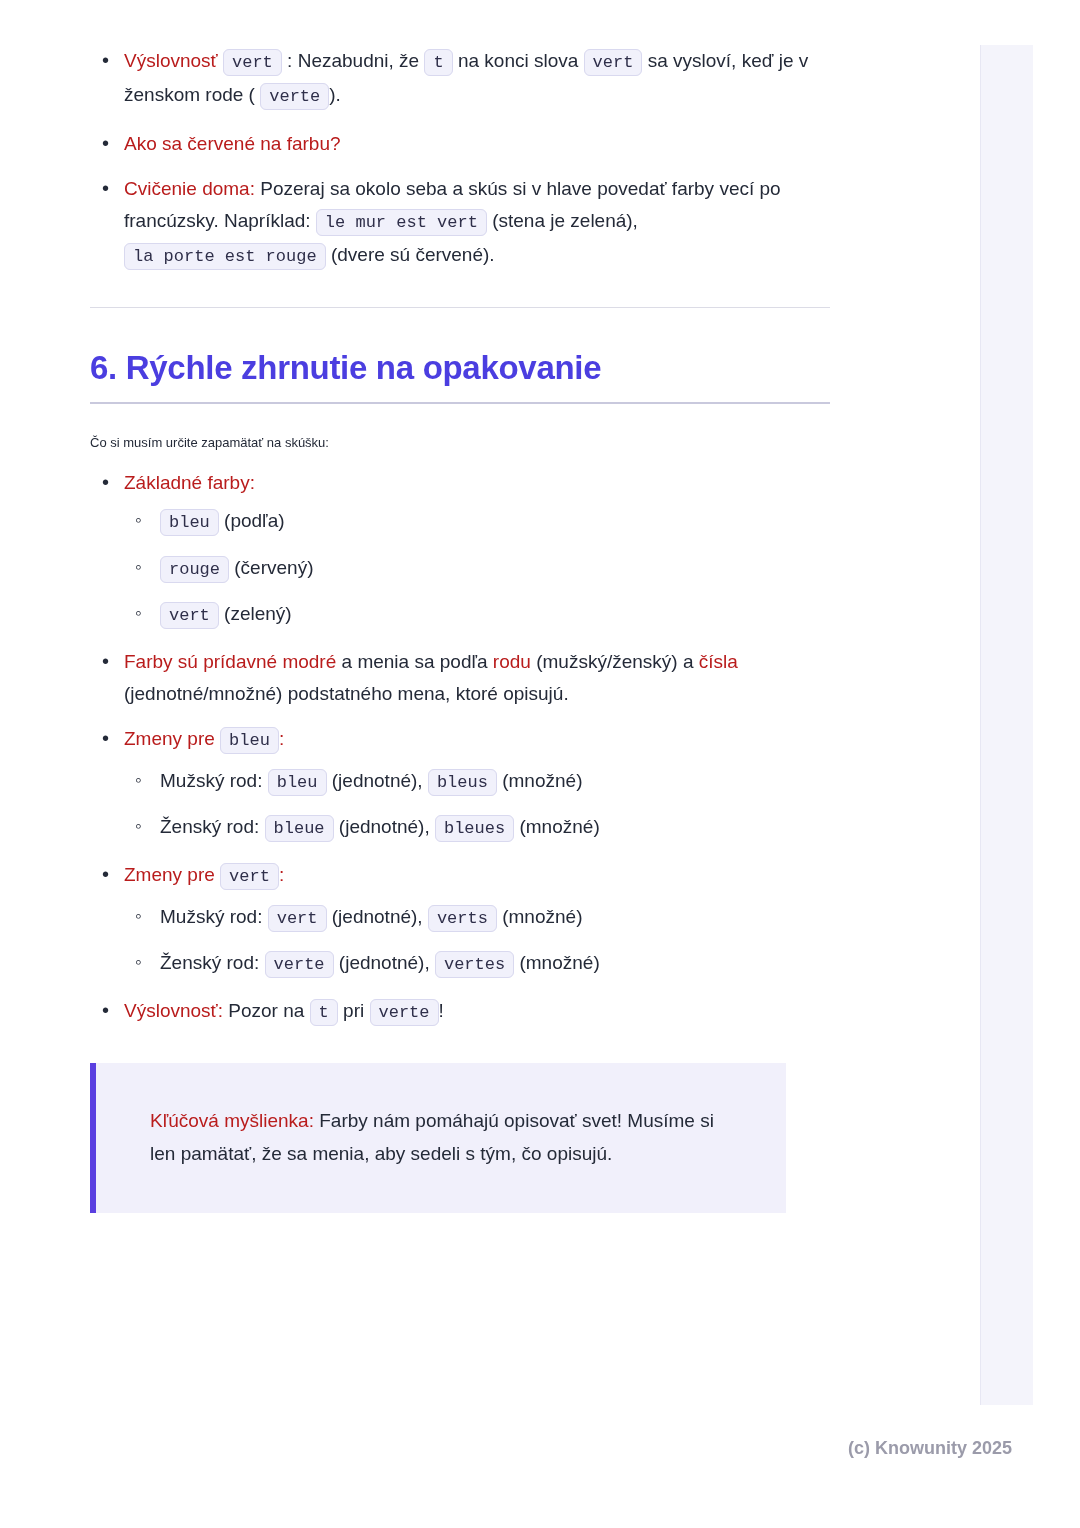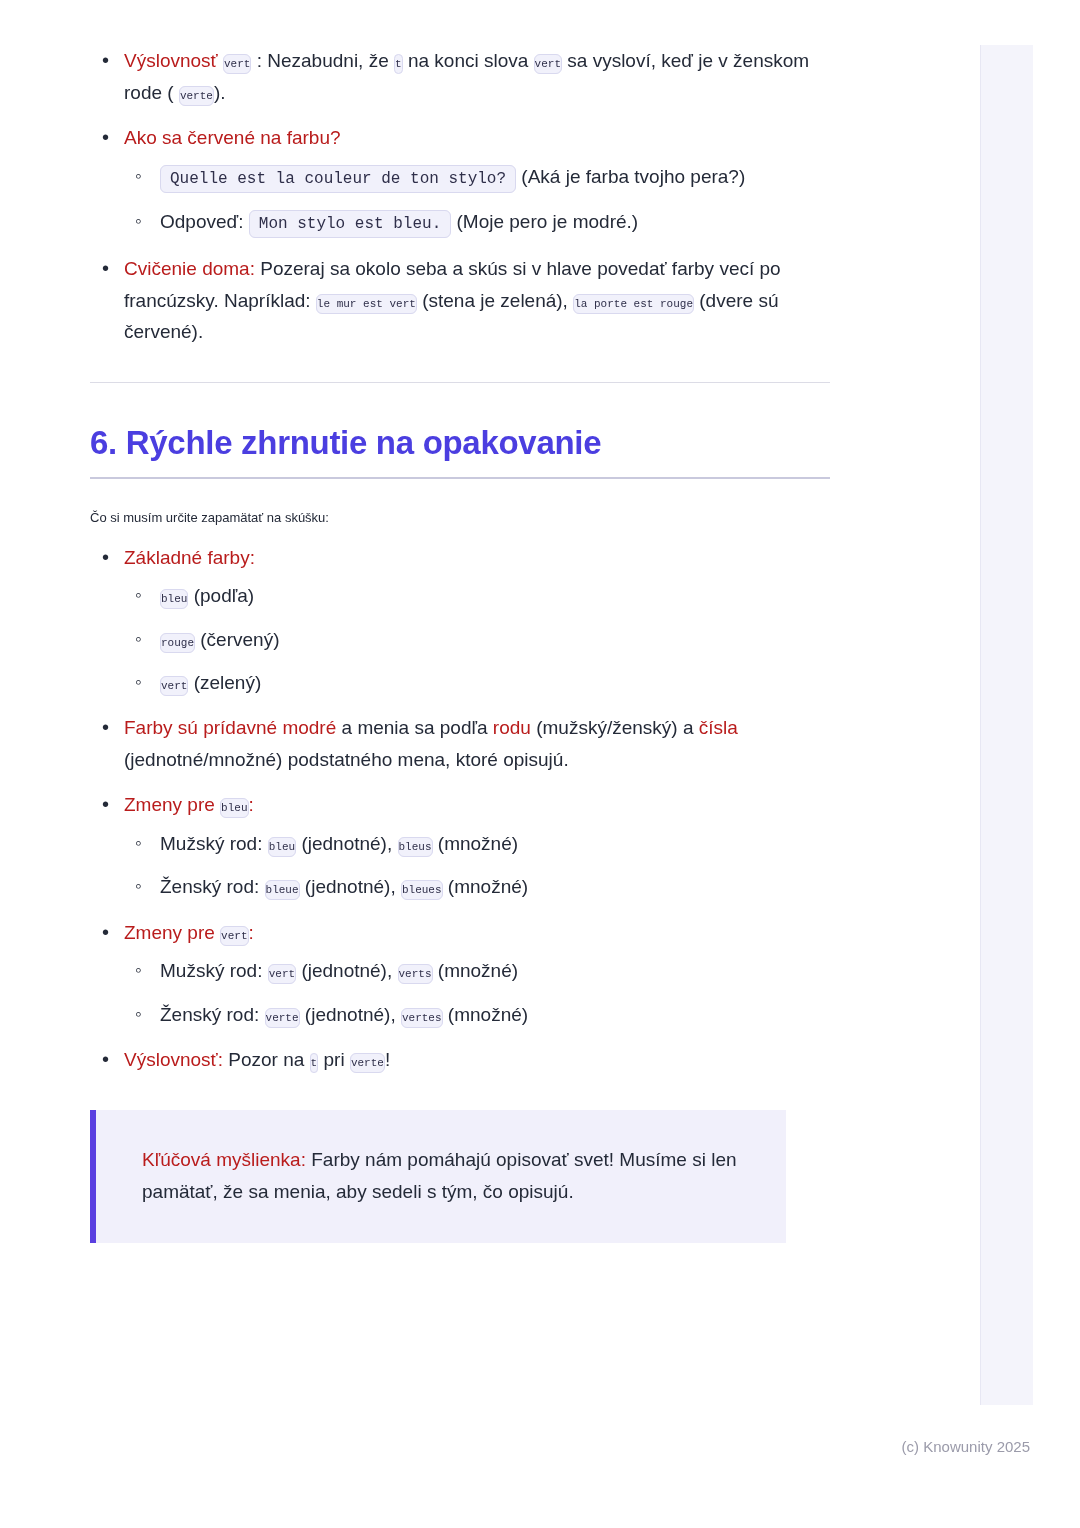--- a/index.html
+++ b/index.html
@@ -95,25 +95,25 @@
     font-size: 19px;
     color: #242a38;
   }
   b, strong, .bold {
     font-weight: normal;
     color: #b91c1c;
   }
   
   code, .chip {
     font-family: "Liberation Mono", "DejaVu Sans Mono", monospace;
-    font-size: 11px;
+    font-size: 17px;
     background: #f1f1fb;
     border: 1px solid #d9d9ef;
     border-radius: 6px;
-    padding: 3px 0;
+    padding: 3px 8px;
     color: #2f2f4a;
     white-space: nowrap;
     line-height: 1.9;
   }
   .chip-lg {
     font-size: 16px;
     padding: 4px 9px;
   }
   
   .hr {
@@ -139,33 +139,34 @@
   
   .callout {
     background: #f1f0fb;
     border-left: 6px solid #5a3fe0;
     padding: 26px 30px 26px 38px;
     margin-top: 34px;
     width: 696px;
     box-sizing: border-box;
   }
   .callout p {
-    margin: 8px;
+    margin: 16px;
     font-size: 19px;
     line-height: 1.72;
     color: #242a38;
   }
   
   .footer {
     position: absolute;
-    right: 50px;
+    right: 68px;
     top: 1438px;
-    font-size: 15px;
+    font-size: 18px;
     color: #9b9baa;
     font-family: "Liberation Sans", sans-serif;
+    font-weight: bold;
   }
 </style>
 </head>
 <body>
 
 <div class="right-strip">
   <div class="inner"></div>
 </div>
 
 <div class="page">
@@ -179,31 +180,20 @@
         <span>: Nezabudni, že</span>
         <code class="chip">t</code>
         <span>na konci slova</span>
         <code class="chip">vert</code>
         <span>sa vysloví, keď je v ženskom rode (</span>
         <code class="chip">verte</code><span>).</span>
       </li>
 
       <li>
         <span class="bold">Ako sa červené na farbu?</span>
-        <ul class="lvl2">
-          <li>
-            <code class="chip chip-lg">Quelle est la couleur de ton stylo?</code>
-            <span>(Aká je farba tvojho pera?)</span>
-          </li>
-          <li>
-            <span>Odpoveď:</span>
-            <code class="chip chip-lg">Mon stylo est bleu.</code>
-            <span>(Moje pero je modré.)</span>
-          </li>
-        </ul>
       </li>
 
       <li>
         <span class="bold">Cvičenie doma:</span>
         <span>Pozeraj sa okolo seba a skús si v hlave povedať farby vecí po francúzsky. Napríklad:</span>
         <code class="chip">le mur est vert</code>
         <span>(stena je zelená),</span>
         <code class="chip">la porte est rouge</code>
         <span>(dvere sú červené).</span>
       </li>

